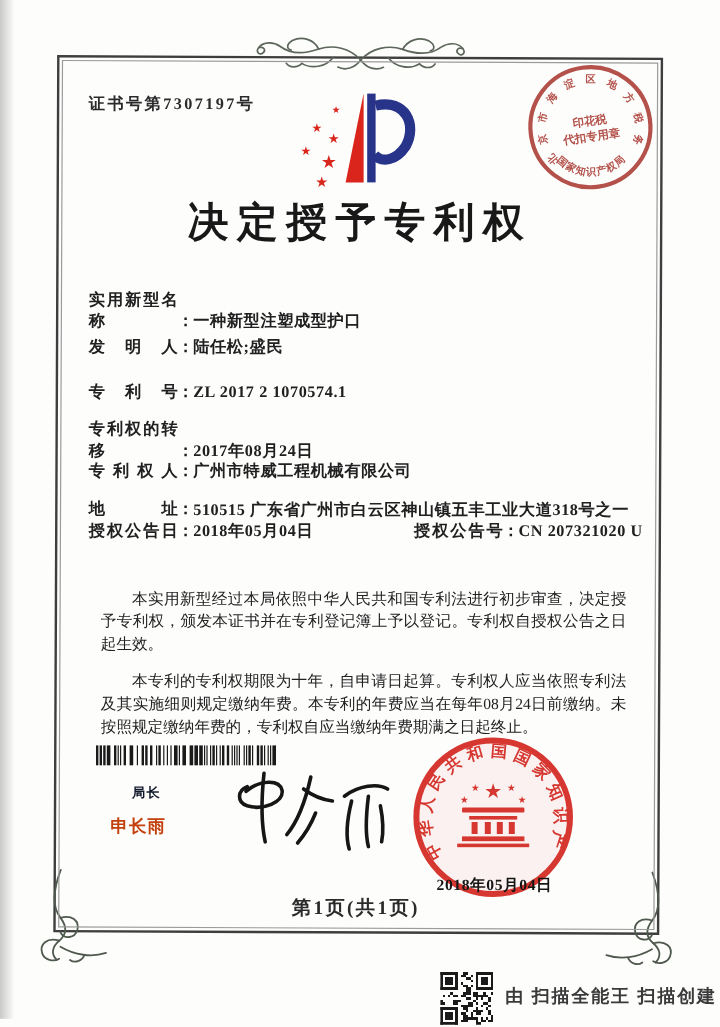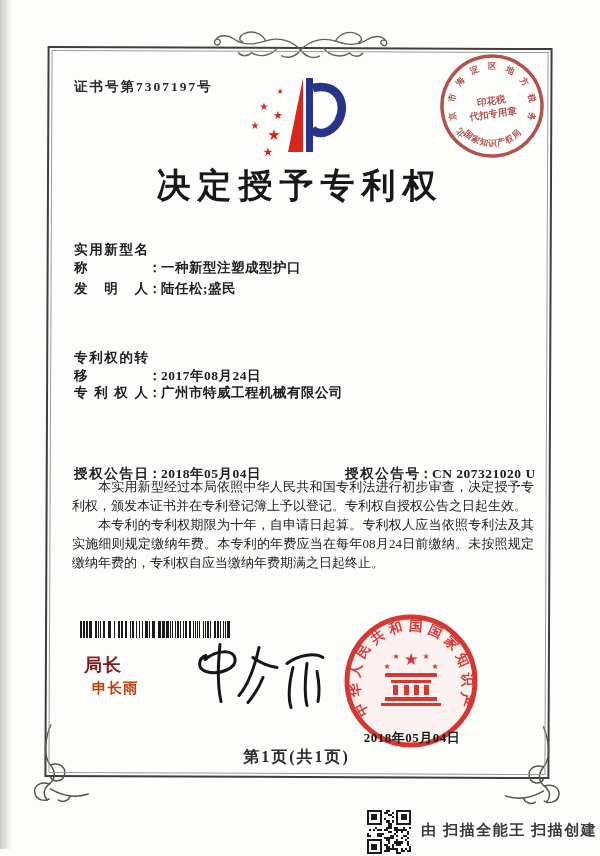--- a/index.html
+++ b/index.html
@@ -30,26 +30,26 @@
 
   .frow{position:absolute;left:74px;width:473px;font-size:13.5px;font-weight:600;color:#202020;}
   .flabel{display:inline-block;width:74px;text-align:justify;text-align-last:justify;}
   .fcolon{display:inline-block;width:13px;}
   .fvalue{letter-spacing:.5px;}
   .fvalue.wrap{display:inline-block;width:372px;line-height:20px;vertical-align:top;}
   .pair2{position:absolute;left:271px;top:0;}
 
   .paras{position:absolute;left:72px;top:477px;width:462px;font-size:13px;line-height:19px;
          text-align:justify;color:#222;}
-  .paras p{margin:0;text-indent:2em;}
+  .paras p{margin:12px;text-indent:2em;}
 
   .barcode{position:absolute;left:80px;top:621px;width:157px;height:17px;}
 
-  .director-title{position:absolute;left:84px;top:653px;font-family:"Liberation Sans","DejaVu Sans",sans-serif;
-         font-weight:700;font-size:18px;letter-spacing:1px;color:#7f1d1d;}
+  .director-title{position:absolute;left:110px;top:653px;font-family:"Liberation Sans","DejaVu Sans",sans-serif;
+         font-weight:700;font-size:11px;letter-spacing:1px;color:#0f172a;}
   .director-name{position:absolute;left:92px;top:679px;font-family:"Liberation Sans","DejaVu Sans",sans-serif;
          font-weight:700;font-size:14.5px;letter-spacing:1px;color:#c2410c;}
   .signature{position:absolute;left:175px;top:638px;width:155px;height:78px;}
 
   .seal{position:absolute;left:338px;top:608px;width:146px;height:146px;opacity:.93;}
   .seal-date{position:absolute;left:348px;top:729px;width:128px;text-align:center;
          font-size:13px;font-weight:700;color:#151515;letter-spacing:.5px;}
 
   .page-num{position:absolute;left:46px;top:747px;width:501px;text-align:center;
          font-size:16px;font-weight:600;letter-spacing:2px;color:#2b2b2b;}
@@ -121,27 +121,33 @@
   </svg>
 
   <h1 class="title">决定授予专利权</h1>
 
   <div class="frow" style="top:280px">
     <span class="flabel">发明人</span><span class="fcolon">：</span><span class="fvalue">陆任松;盛民</span>
   </div>
   <div class="frow" style="top:241px">
     <span class="flabel">实用新型名称</span><span class="fcolon">：</span><span class="fvalue">一种新型注塑成型护口</span>
   </div>
+  <div class="frow" style="top:318px">
+    <span class="flabel">专利号</span><span class="fcolon">：</span><span class="fvalue">ZL 2017 2 1070574.1</span>
+  </div>
   <div class="frow" style="top:349px">
     <span class="flabel">专利权的转移</span><span class="fcolon">：</span><span class="fvalue">2017年08月24日</span>
   </div>
   <div class="frow" style="top:384px">
     <span class="flabel">专利权人</span><span class="fcolon">：</span><span class="fvalue">广州市特威工程机械有限公司</span>
   </div>
-  <div class="frow" style="top:465px">
+  <div class="frow" style="top:415px">
+    <span class="flabel">地址</span><span class="fcolon">：</span><span class="fvalue wrap">510515 广东省广州市白云区神山镇五丰工业大道318号之一</span>
+  </div>
+  <div class="frow" style="top:434px">
     <span class="flabel">授权公告日</span><span class="fcolon">：</span><span class="fvalue">2018年05月04日</span>
     <span class="pair2">
       <span class="flabel">授权公告号</span><span class="fcolon">：</span><span class="fvalue">CN 207321020 U</span>
     </span>
   </div>
 
   <div class="paras">
     <p>本实用新型经过本局依照中华人民共和国专利法进行初步审查，决定授予专利权，颁发本证书并在专利登记簿上予以登记。专利权自授权公告之日起生效。</p>
     <p>本专利的专利权期限为十年，自申请日起算。专利权人应当依照专利法及其实施细则规定缴纳年费。本专利的年费应当在每年08月24日前缴纳。未按照规定缴纳年费的，专利权自应当缴纳年费期满之日起终止。</p>
   </div>

